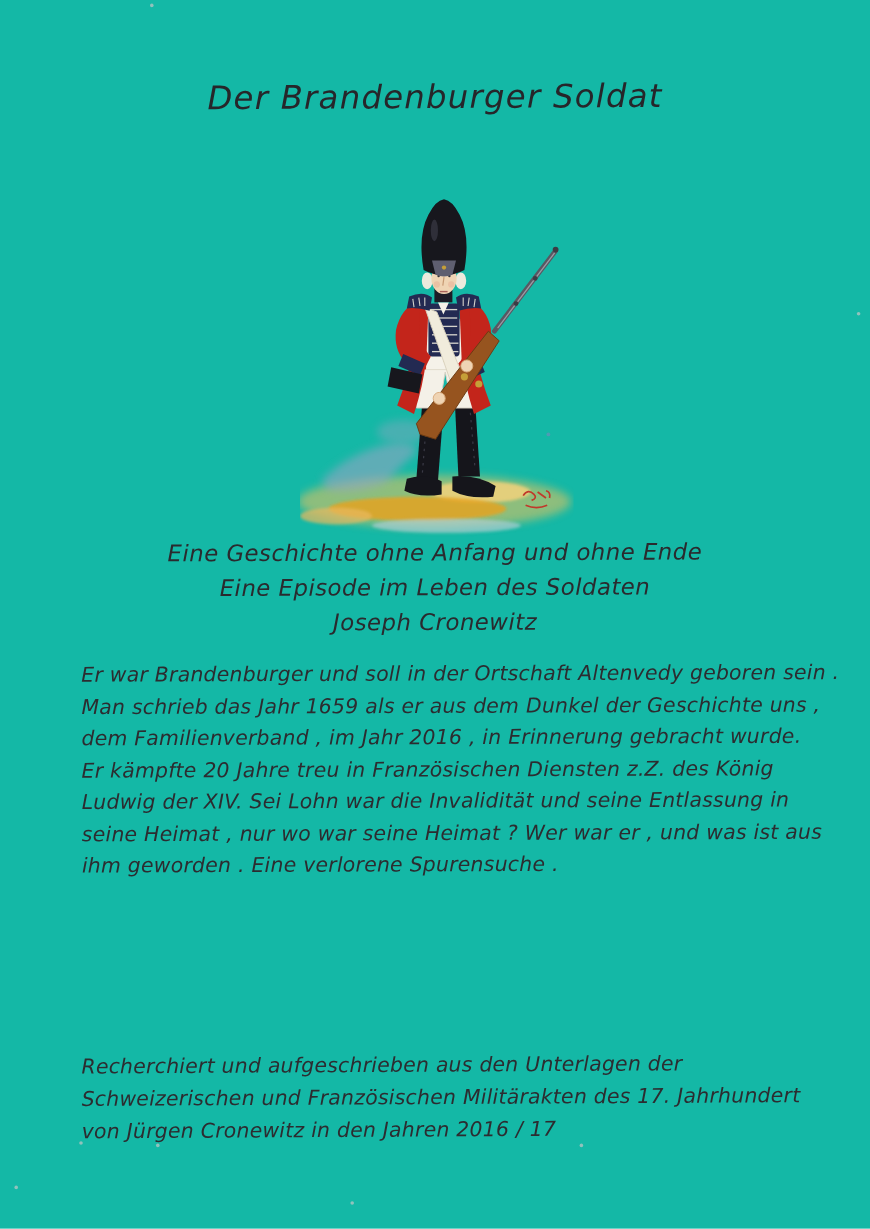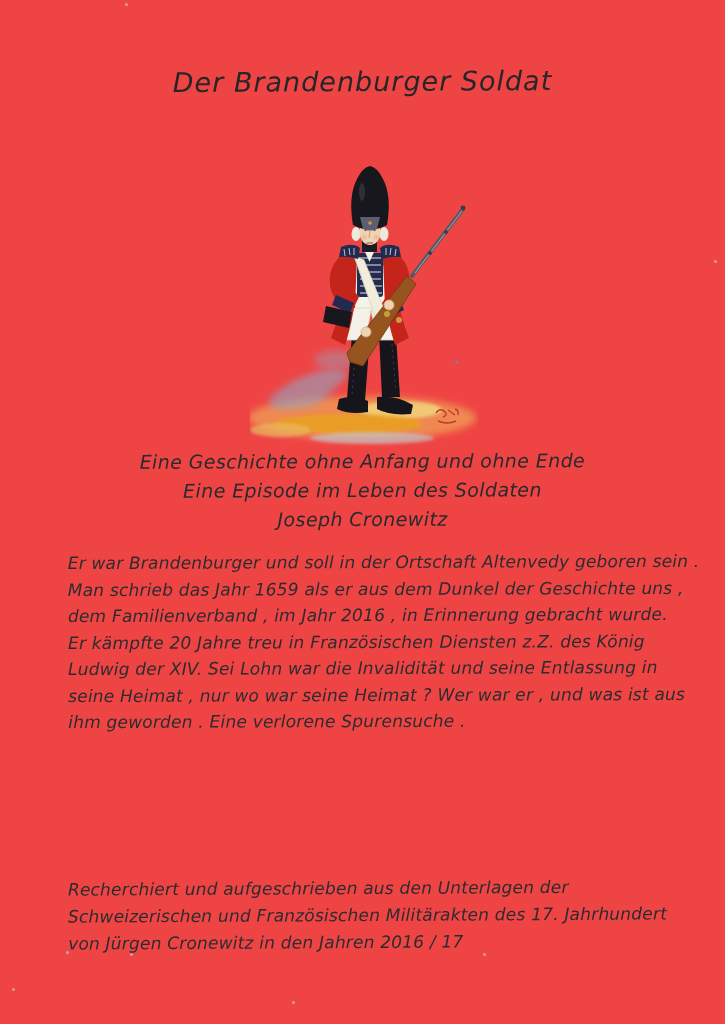--- a/index.html
+++ b/index.html
@@ -1,21 +1,21 @@
 <!DOCTYPE html>
 <html><head>
 <meta charset="utf-8">
 <style>
   * { box-sizing: border-box; margin: 0; padding: 0; }
   html, body { background: #ffffff; }
   .page {
     position: relative;
     width: 725px;
     height: 1024px;
-    background: #ef4444;
+    background: #14b8a6;
     overflow: hidden;
     font-family: "DejaVu Sans", sans-serif;
     font-style: italic;
     color: #2b2b2e;
   }
   .title {
     position: absolute;
     top: 66px;
     left: 0;
     width: 100%;

